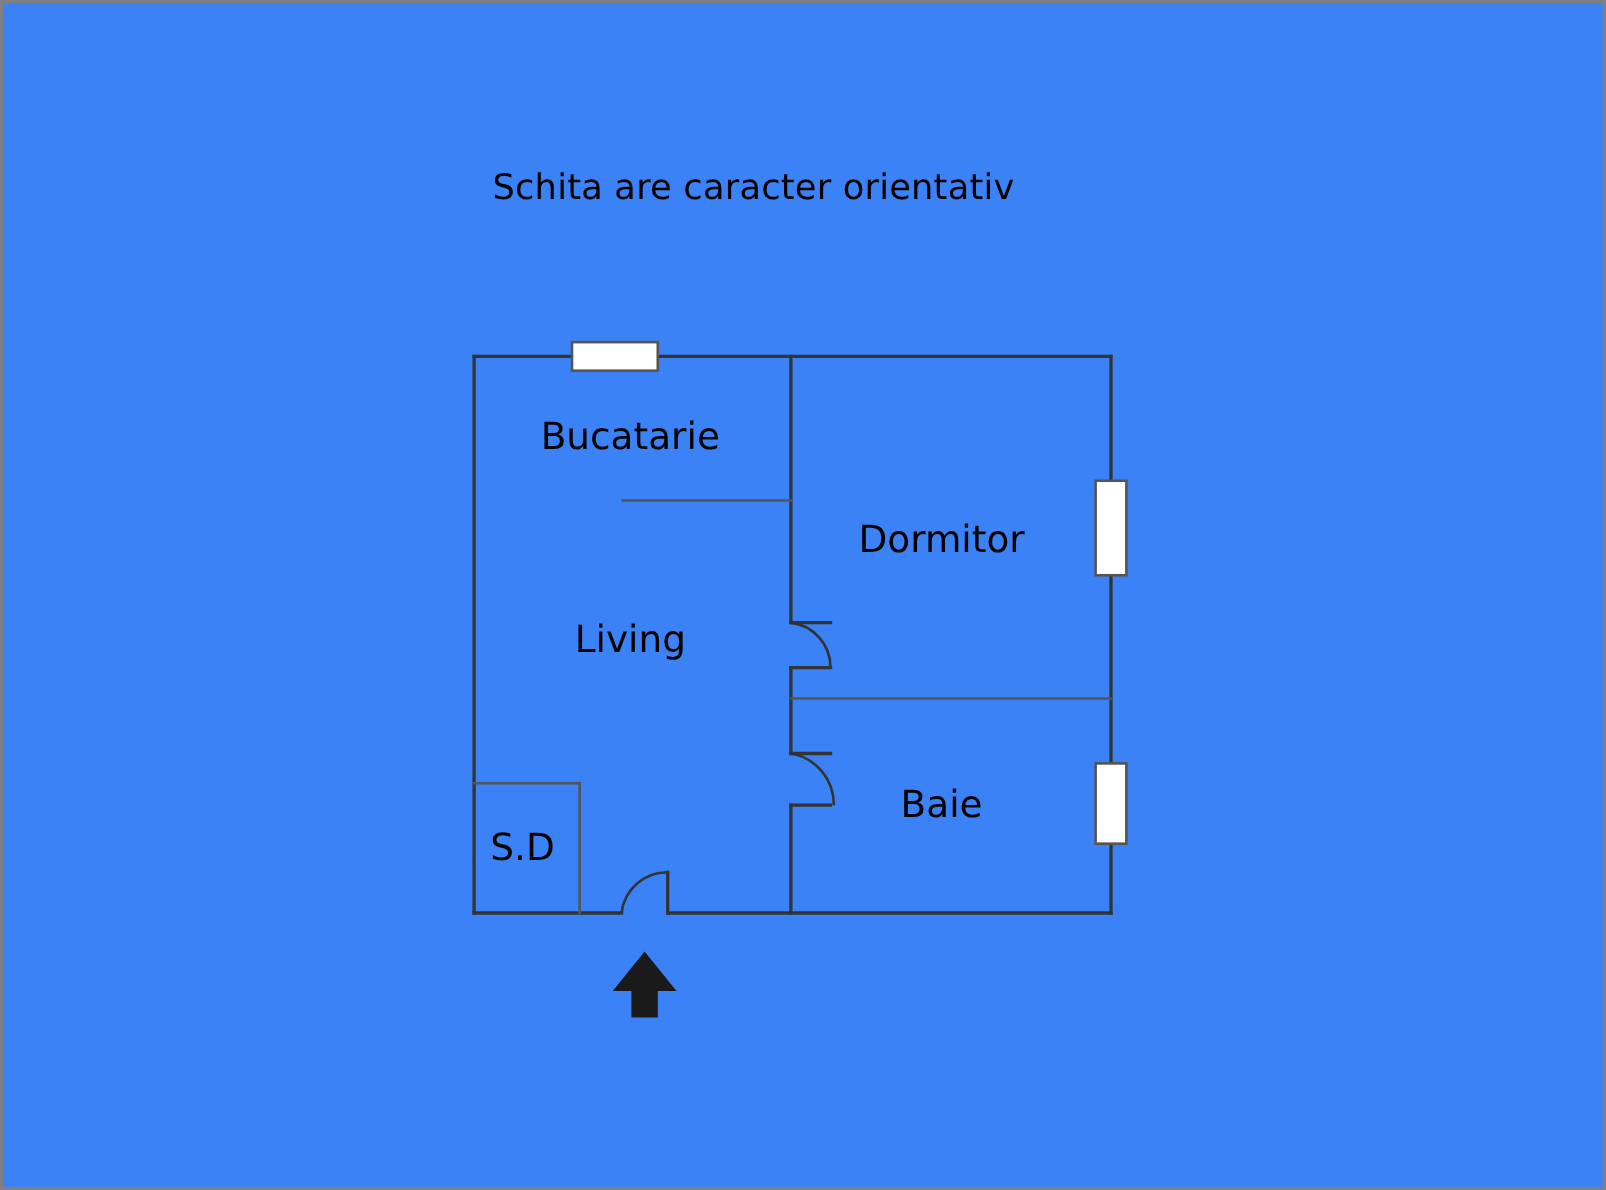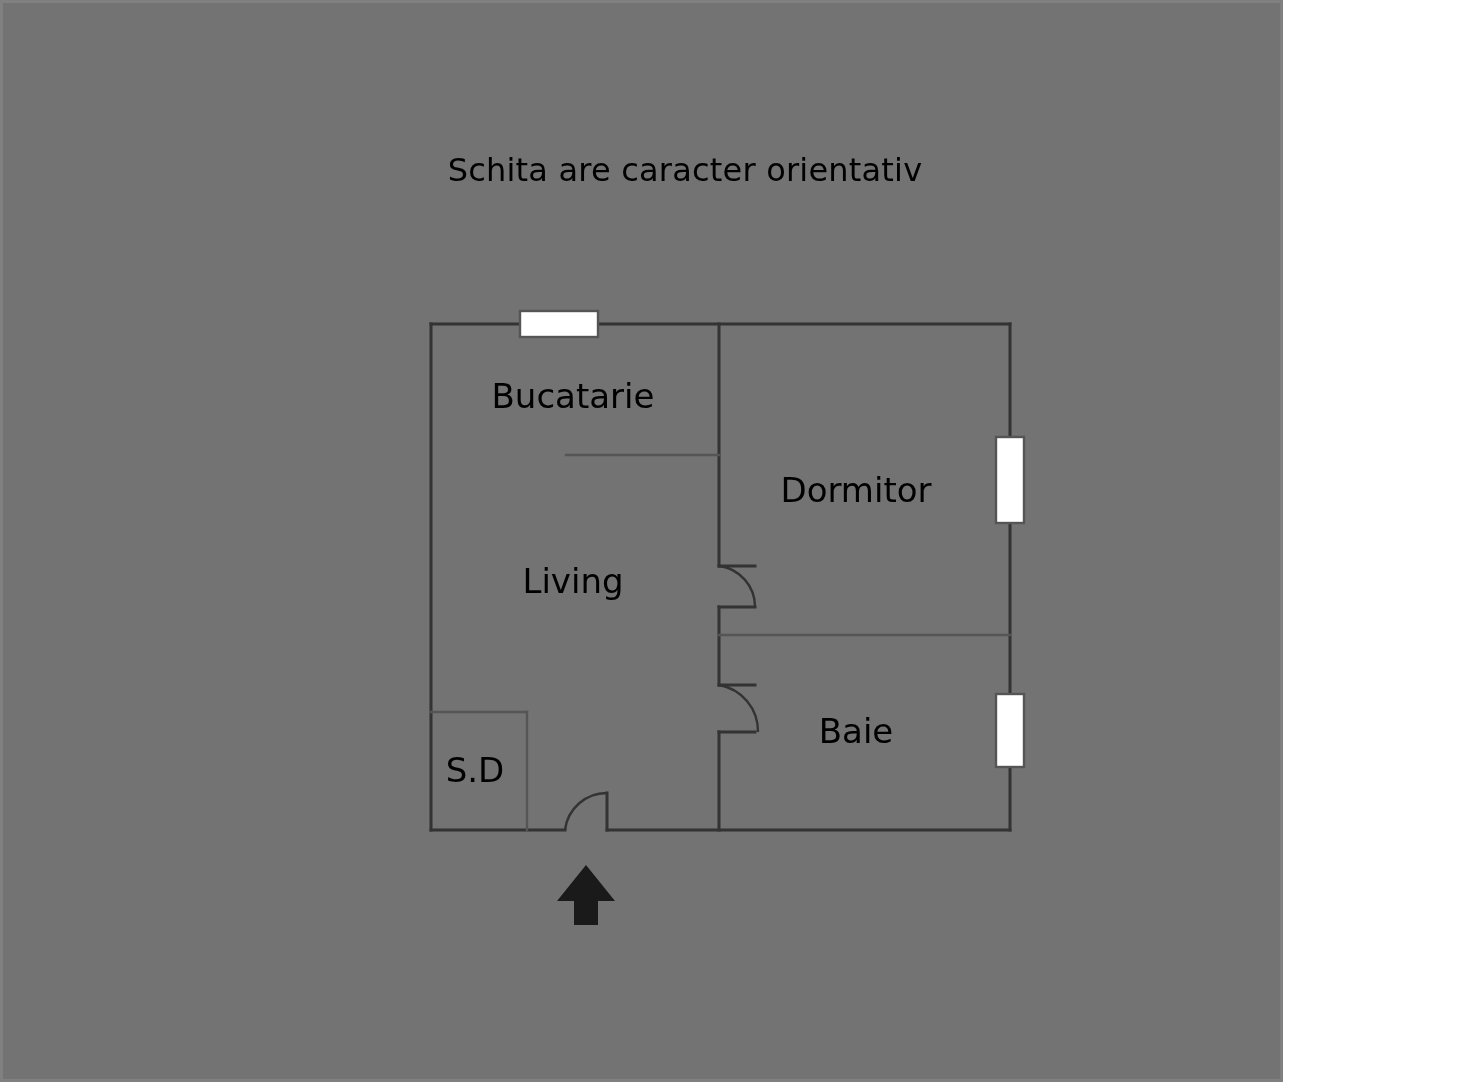--- a/index.html
+++ b/index.html
@@ -2,23 +2,23 @@
 <html><head>
 <meta charset="utf-8">
 <style>
   html, body {
     margin: 0;
     padding: 0;
     background: #ffffff;
   }
   #page {
     position: relative;
-    width: 1283px;
+    width: 1460px;
     height: 1082px;
-    background: #737373;
+    background: #3b82f6;
     box-sizing: border-box;
     border: 3px solid #808080;
     overflow: hidden;
     font-family: "DejaVu Sans", "Liberation Sans", sans-serif;
   }
   #plan-title {
     position: absolute;
     left: 0;
     top: 148px;
     width: 1460px;

